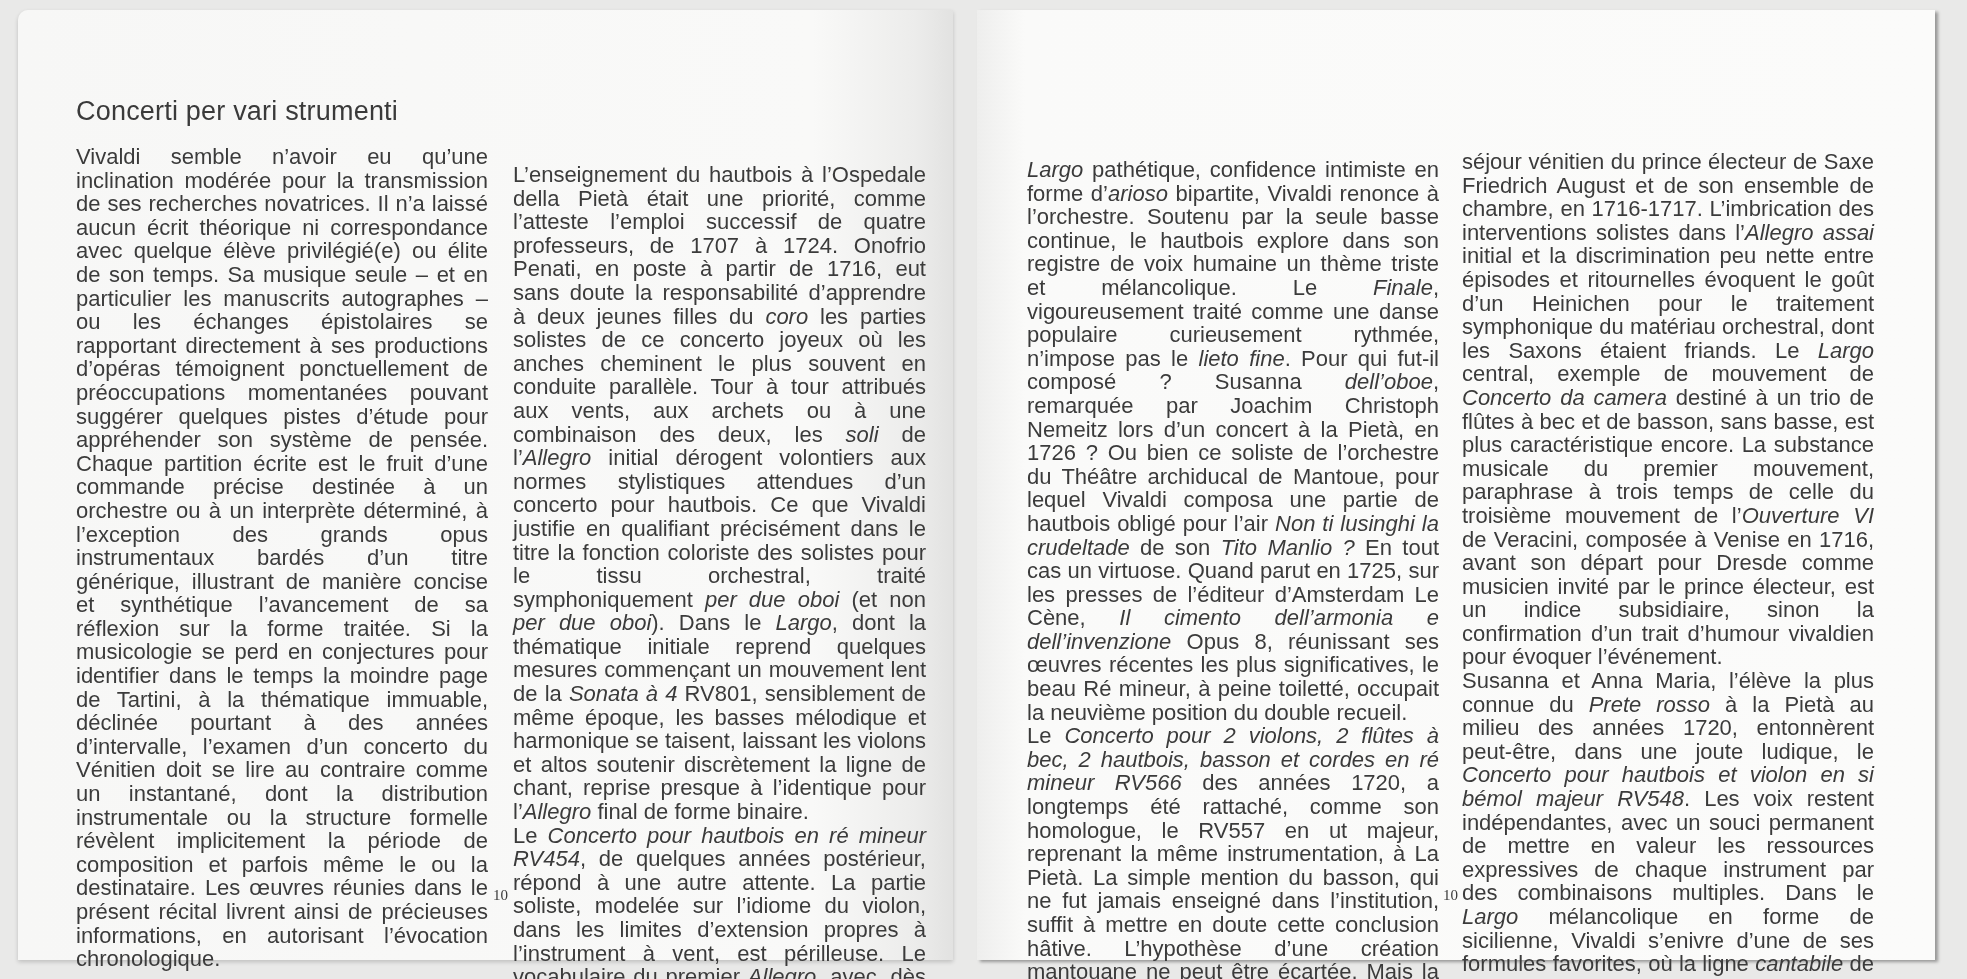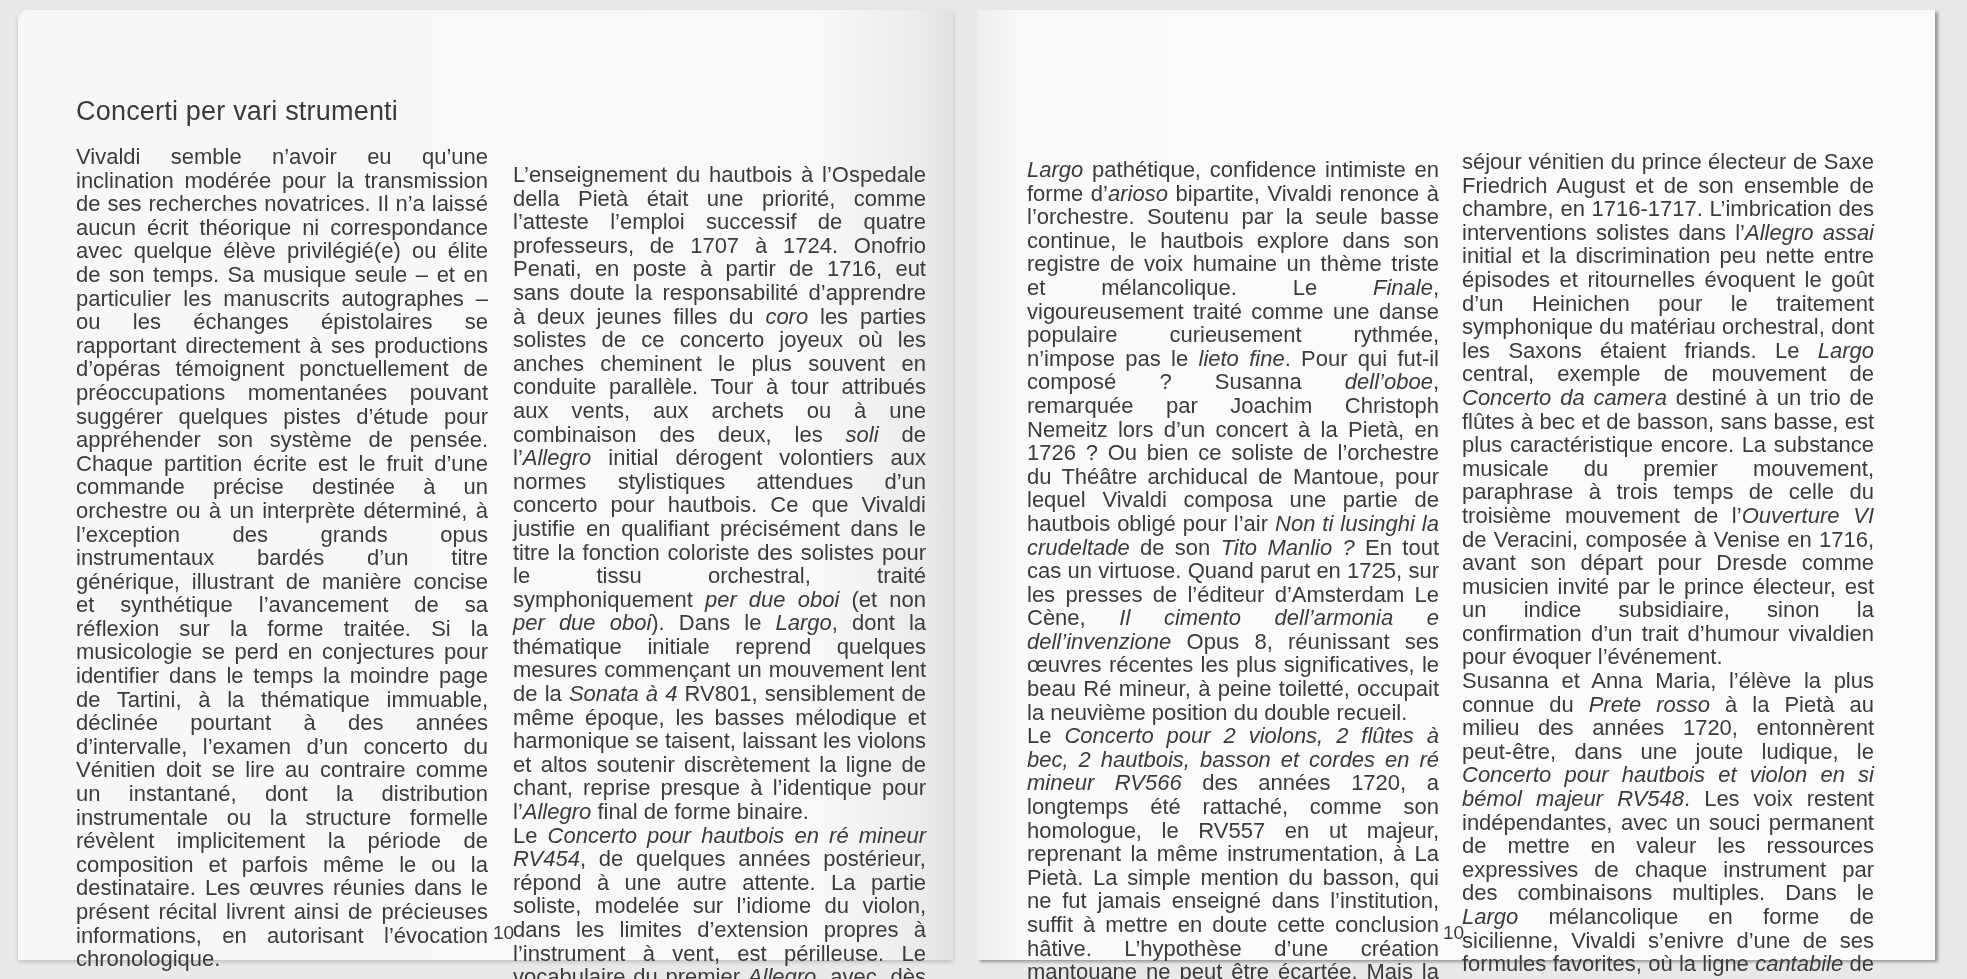--- a/index.html
+++ b/index.html
@@ -28,21 +28,21 @@
     font-size:22px; line-height:23.6px; color:#3b3b3b;
     text-align:justify; hyphens:manual;
   }
   .col p { margin:0; }
   .col i { font-style:italic; }
   #col1 { left:76px; }
   #col2 { left:513px; width:413px; top:163px; }
   #col3 { left:1027px; width:412px; top:158px; }
   #col4 { left:1462px; width:412px; top:150px; }
   .pagenum {
-    position:absolute; top:922px; font-size:19px; color:#3a3a3a;
+    position:absolute; top:887px; font-size:15px; color:#3a3a3a;font-family:Liberation Serif, serif;
   }
   #pn10 { left:493px; }
   #pn11 { left:1443px; }
 </style>
 </head>
 <body>
 
 <div class="page left">
 </div>
 <div class="page right">

